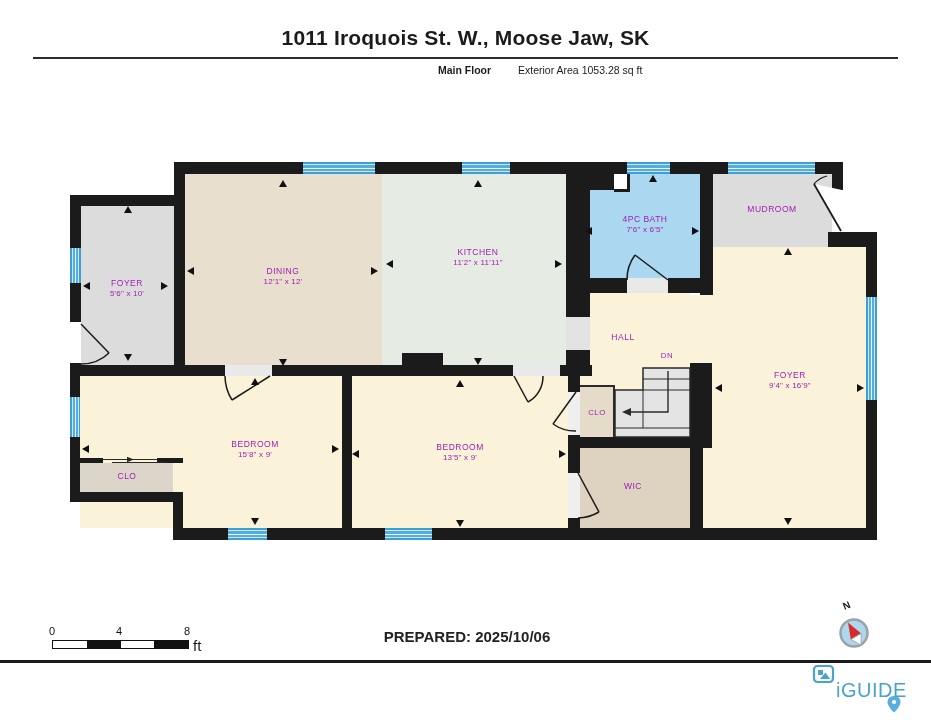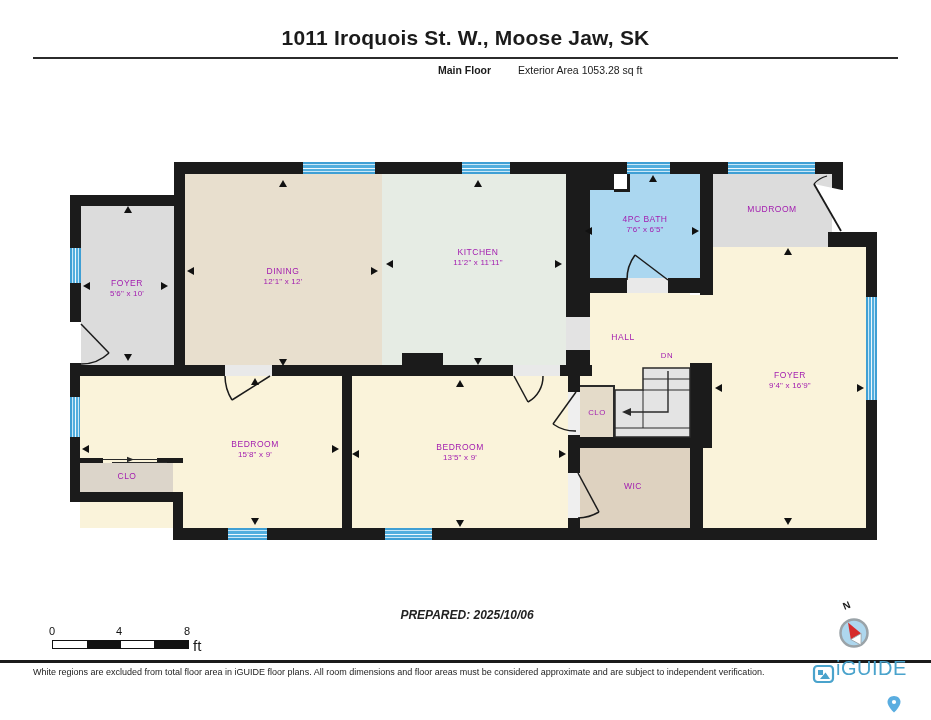--- a/index.html
+++ b/index.html
@@ -32,27 +32,27 @@
   .room-label .rd{font-size:8px;letter-spacing:.2px;}
   .room-label.small .rn{font-size:7.8px;}
   .thinline{position:absolute;background:#2a2a2a;z-index:3;}
   
   .scale-num{position:absolute;top:625px;transform:translateX(-50%);font-size:11px;color:#111;z-index:5;}
   .scale-bar{position:absolute;left:52px;top:640px;width:135px;height:7px;
              border:1px solid #111;display:flex;z-index:5;}
   .scale-bar span{flex:1;}
   .sb-w{background:#fff;} .sb-b{background:#111;}
   .scale-unit{position:absolute;left:193px;top:637px;font-size:15px;z-index:5;}
-  .prepared{position:absolute;left:467px;top:608px;transform:translateX(-50%);
-            font-size:12px;font-weight:bold;color:#222;z-index:5;font-style:italic;}
+  .prepared{position:absolute;left:467px;top:628px;transform:translateX(-50%);
+            font-size:15px;font-weight:bold;color:#222;z-index:5;}
   .compass-n{position:absolute;left:843px;top:600px;font-size:10px;font-weight:bold;
              transform:rotate(-22deg);z-index:5;}
   .footer-rule{position:absolute;left:0;top:660px;width:931px;height:2.5px;background:#1b1b1b;z-index:5;}
   .disclaimer{position:absolute;left:33px;top:667px;font-size:9px;color:#222;z-index:5;}
-  .brand-text{position:absolute;left:836px;top:657px;font-size:20px;font-weight:500;
+  .brand-text{position:absolute;left:836px;top:679px;font-size:20px;font-weight:500;
               color:#4aa3cc;letter-spacing:.5px;z-index:5;}
 </style>
 </head>
 <body>
 
 <div class="page">
 
   <div class="title">1011 Iroquois St. W., Moose Jaw, SK</div>
   <div class="title-rule"></div>
   <div class="subtitle">
@@ -268,16 +268,15 @@
     <span class="sb-w"></span>
       <span class="sb-b"></span>
   </div>
   <span class="scale-unit">ft</span>
 
   <div class="prepared">PREPARED: 2025/10/06</div>
 
   <div class="compass-n">N</div>
 
   <div class="footer-rule"></div>
-  <div class="disclaimer">White regions are excluded from total floor area in iGUIDE floor plans. All room dimensions and floor areas must be considered approximate and are subject to independent verification.</div>
   <div class="brand-text">iGUIDE</div>
 
 </div>
 
 </body></html>

